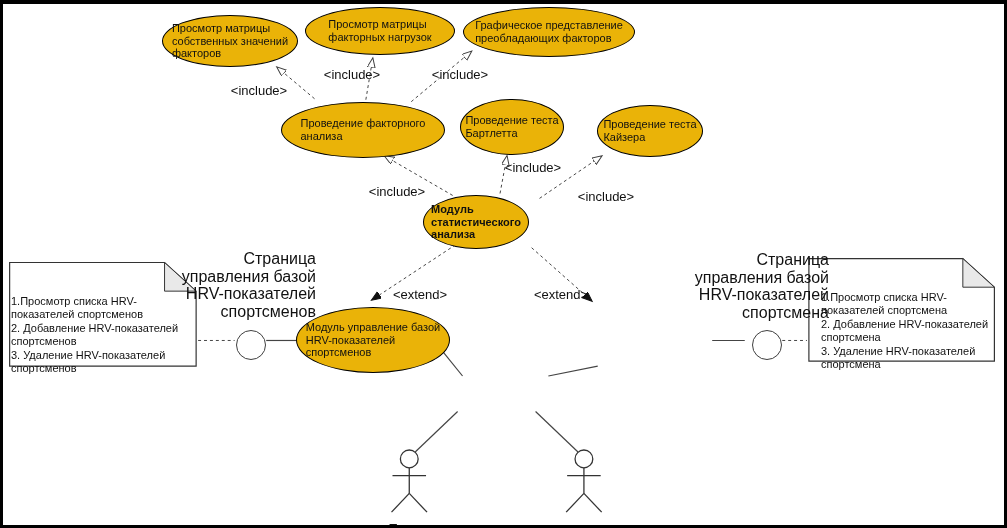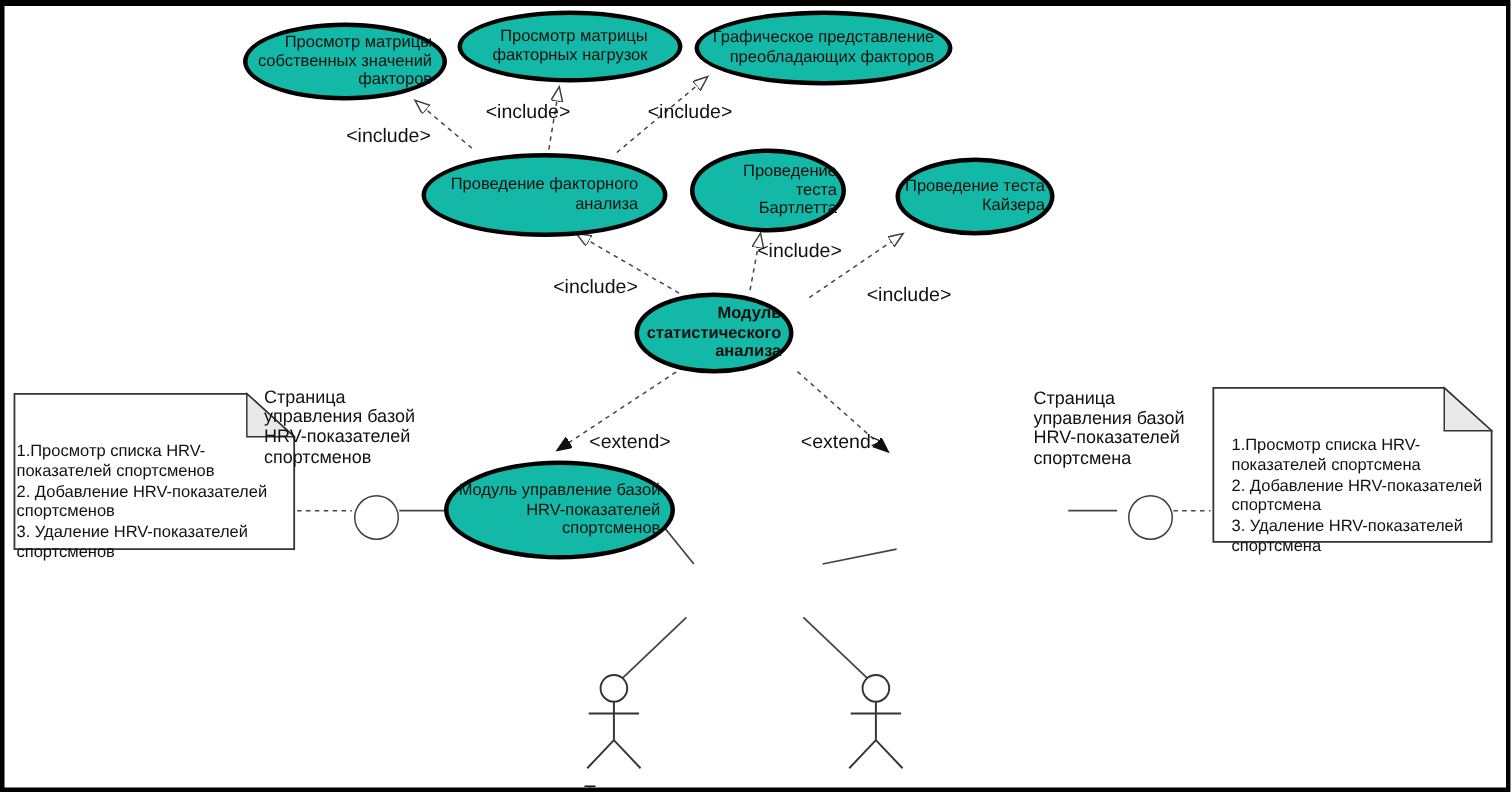--- a/index.html
+++ b/index.html
@@ -10,33 +10,33 @@
     background:#ffffff;
     border:3px solid #000;
     border-top-width:4px;
     overflow:hidden;
     font-family:"Liberation Sans", sans-serif;
     color:#111;
   }
   #wires{position:absolute;left:0;top:0;width:100%;height:100%;z-index:0;}
   .uc{
     position:absolute;z-index:2;
-    border:3px solid #000000;border-radius:50%;
-    background:#14b8a6;
+    border:1px solid #000000;border-radius:50%;
+    background:#eab308;
     display:flex;align-items:center;justify-content:center;
-    text-align:right;font-size:11px;line-height:1.18;
+    text-align:left;font-size:11px;line-height:1.18;
     white-space:pre-line;box-sizing:border-box;padding:0 3px;
   }
   .iface{
     position:absolute;z-index:2;width:30px;height:30px;
     border:1px solid #3f3f3f;border-radius:50%;background:#fff;box-sizing:border-box;
   }
   .iface-lbl{
     position:absolute;z-index:2;transform:translate(-50%,-50%);
-    text-align:left;font-size:12px;line-height:1.1;white-space:pre-line;
+    text-align:right;font-size:16px;line-height:1.1;white-space:pre-line;
   }
   .note-text{
     position:absolute;z-index:2;font-size:11px;line-height:1.22;
     white-space:pre-line;text-align:left;margin-top:20px;
   }
   .stl{
     position:absolute;z-index:3;transform:translate(-50%,-50%);
     font-size:13px;white-space:nowrap;
   }
   .actor-lbl{

